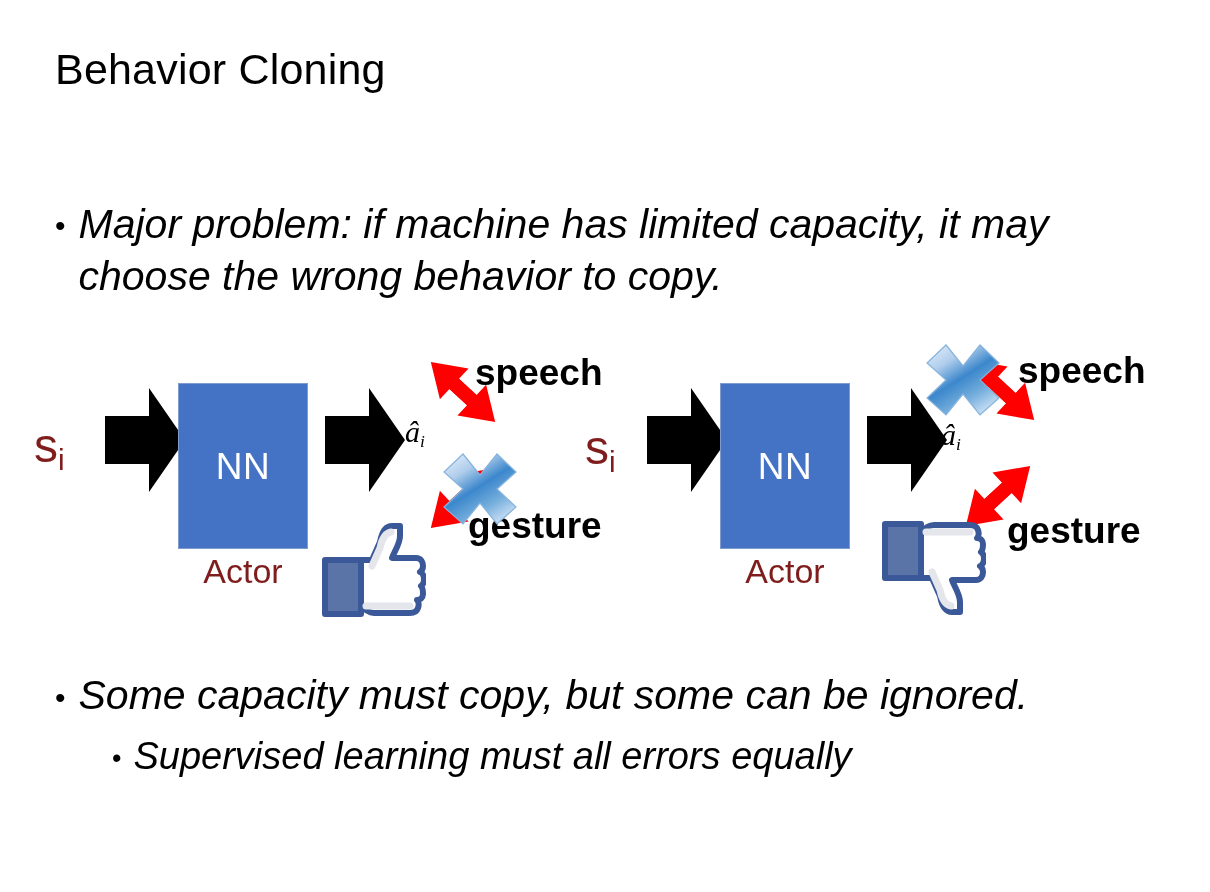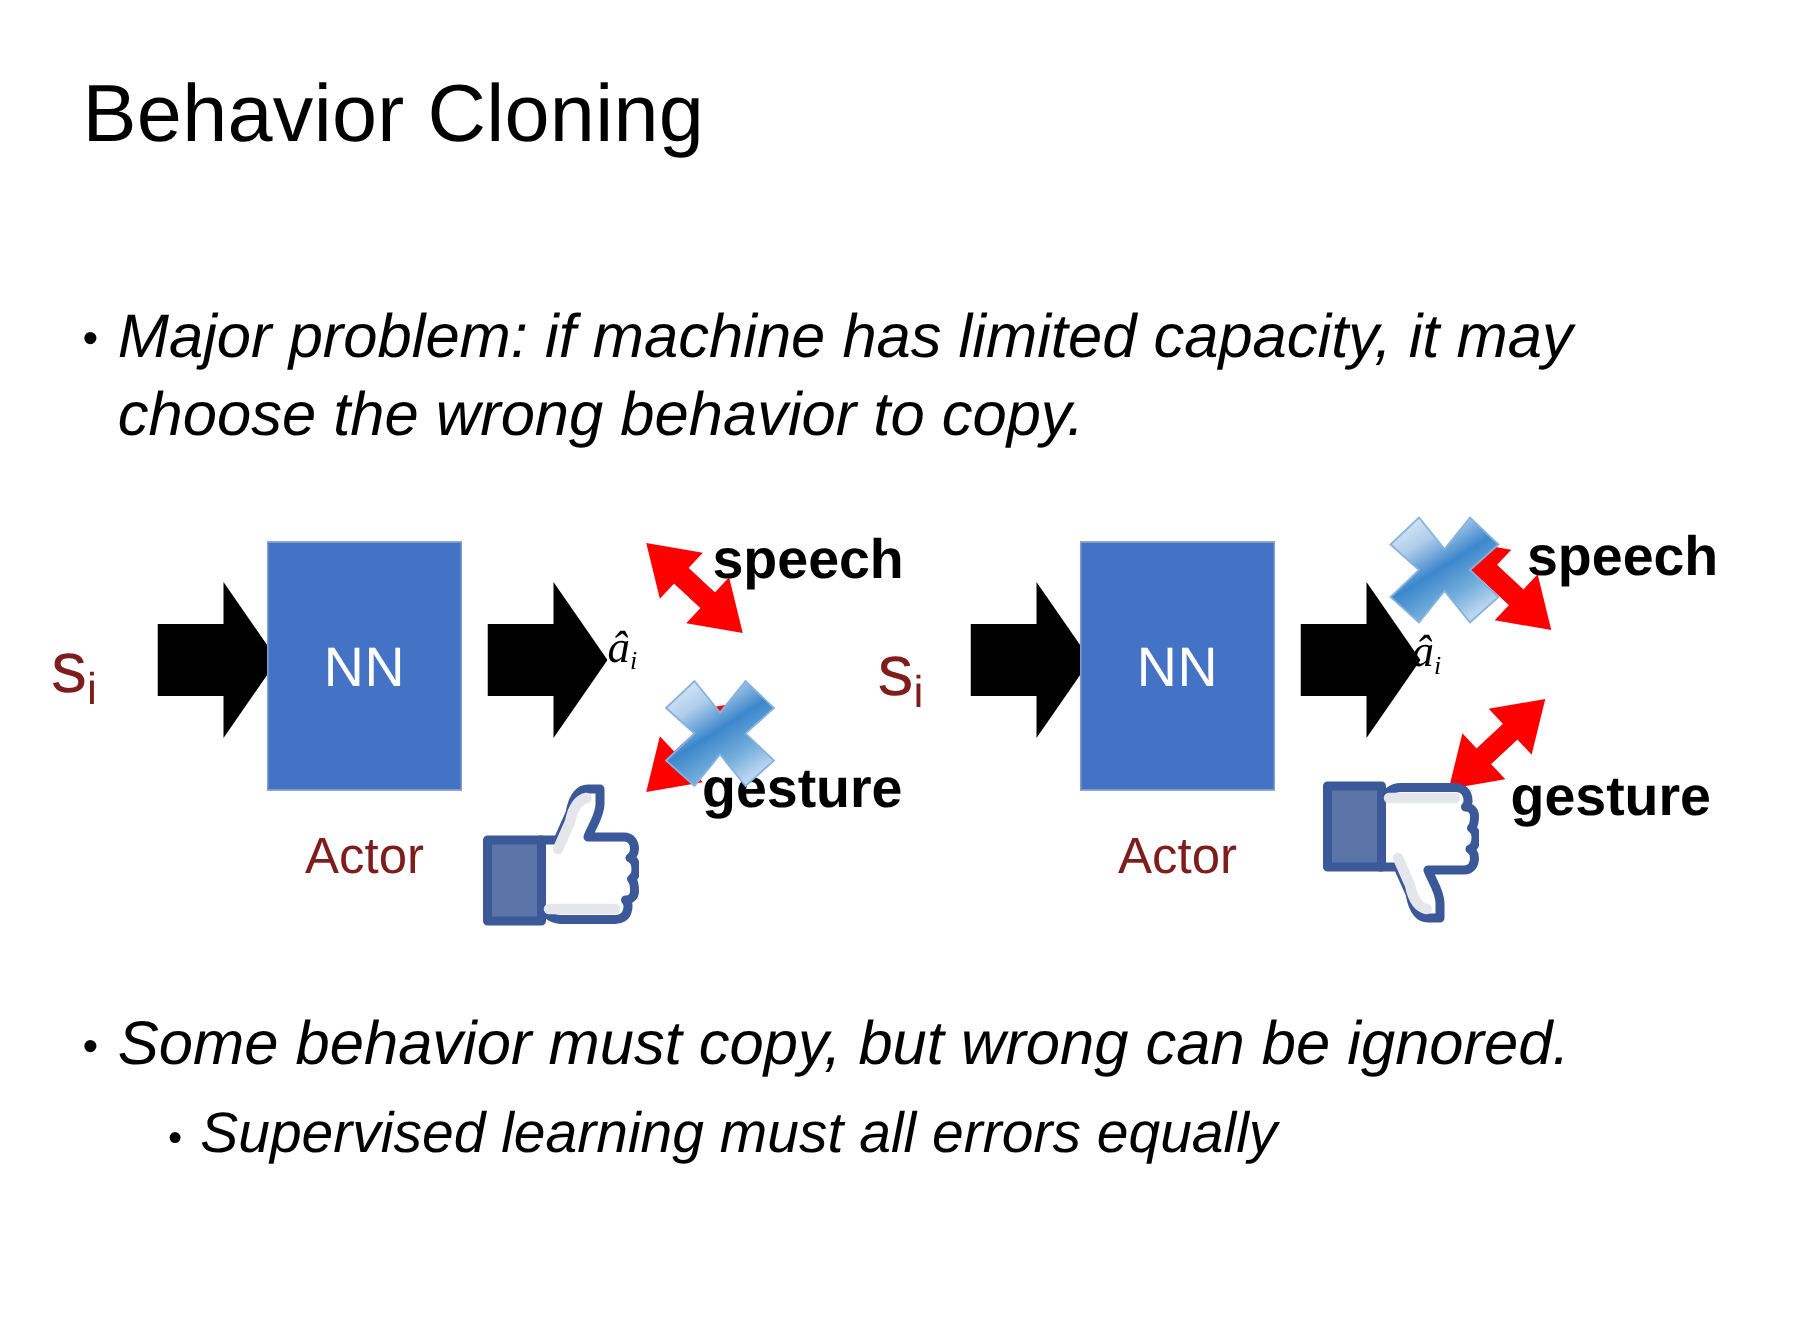--- a/index.html
+++ b/index.html
@@ -16,21 +16,21 @@
     height: 892px;
     background: #ffffff;
     overflow: hidden;
   }
 
   
   #slide-title {
     position: absolute;
     left: 55px;
     top: 45px;
-    font-size: 54px;
+    font-size: 43px;
     font-weight: 300;
     letter-spacing: 0.2px;
     color: #000000;
     white-space: nowrap;
     line-height: 1.15;
   }
 
   
   .bullet-block {
     position: absolute;
@@ -95,21 +95,21 @@
     top: 340px;
     width: 600px;
     height: 300px;
   }
   #diagram-left  { left: 10px; }
   #diagram-right { left: 575px; }
 
   .nn-box {
     position: absolute;
     left: 168px;
-    top: 21px;
+    top: 43px;
     width: 130px;
     height: 166px;
     background: #4472C4;
     border: 1px solid #7f9ccf;
     box-sizing: border-box;
     display: flex;
     align-items: center;
     justify-content: center;
   }
   .nn-label {
@@ -374,21 +374,21 @@
           <path d="M52,44 L60,26 C62,16 66,11 71,10" stroke="#E4E6EB" stroke-width="7" fill="none" stroke-linecap="round"></path>
           <path d="M46,84 L90,84" stroke="#E4E6EB" stroke-width="7" fill="none" stroke-linecap="round"></path>
         </g>
       </svg>
     </div>
   </div>
 
   <div class="bullet-block" id="bullet-bottom-1">
     <div class="bullet-row">
       <span class="bullet-dot">•</span>
-      <span class="bullet-text">Some behavior must copy, but wrong can be ignored.</span>
+      <span class="bullet-text">Some capacity must copy, but some can be ignored.</span>
     </div>
   </div>
 
   <div class="bullet-block" id="bullet-bottom-2">
     <div class="bullet-row">
       <span class="bullet-dot">•</span>
       <span class="bullet-text">Supervised learning must all errors equally</span>
     </div>
   </div>
 

